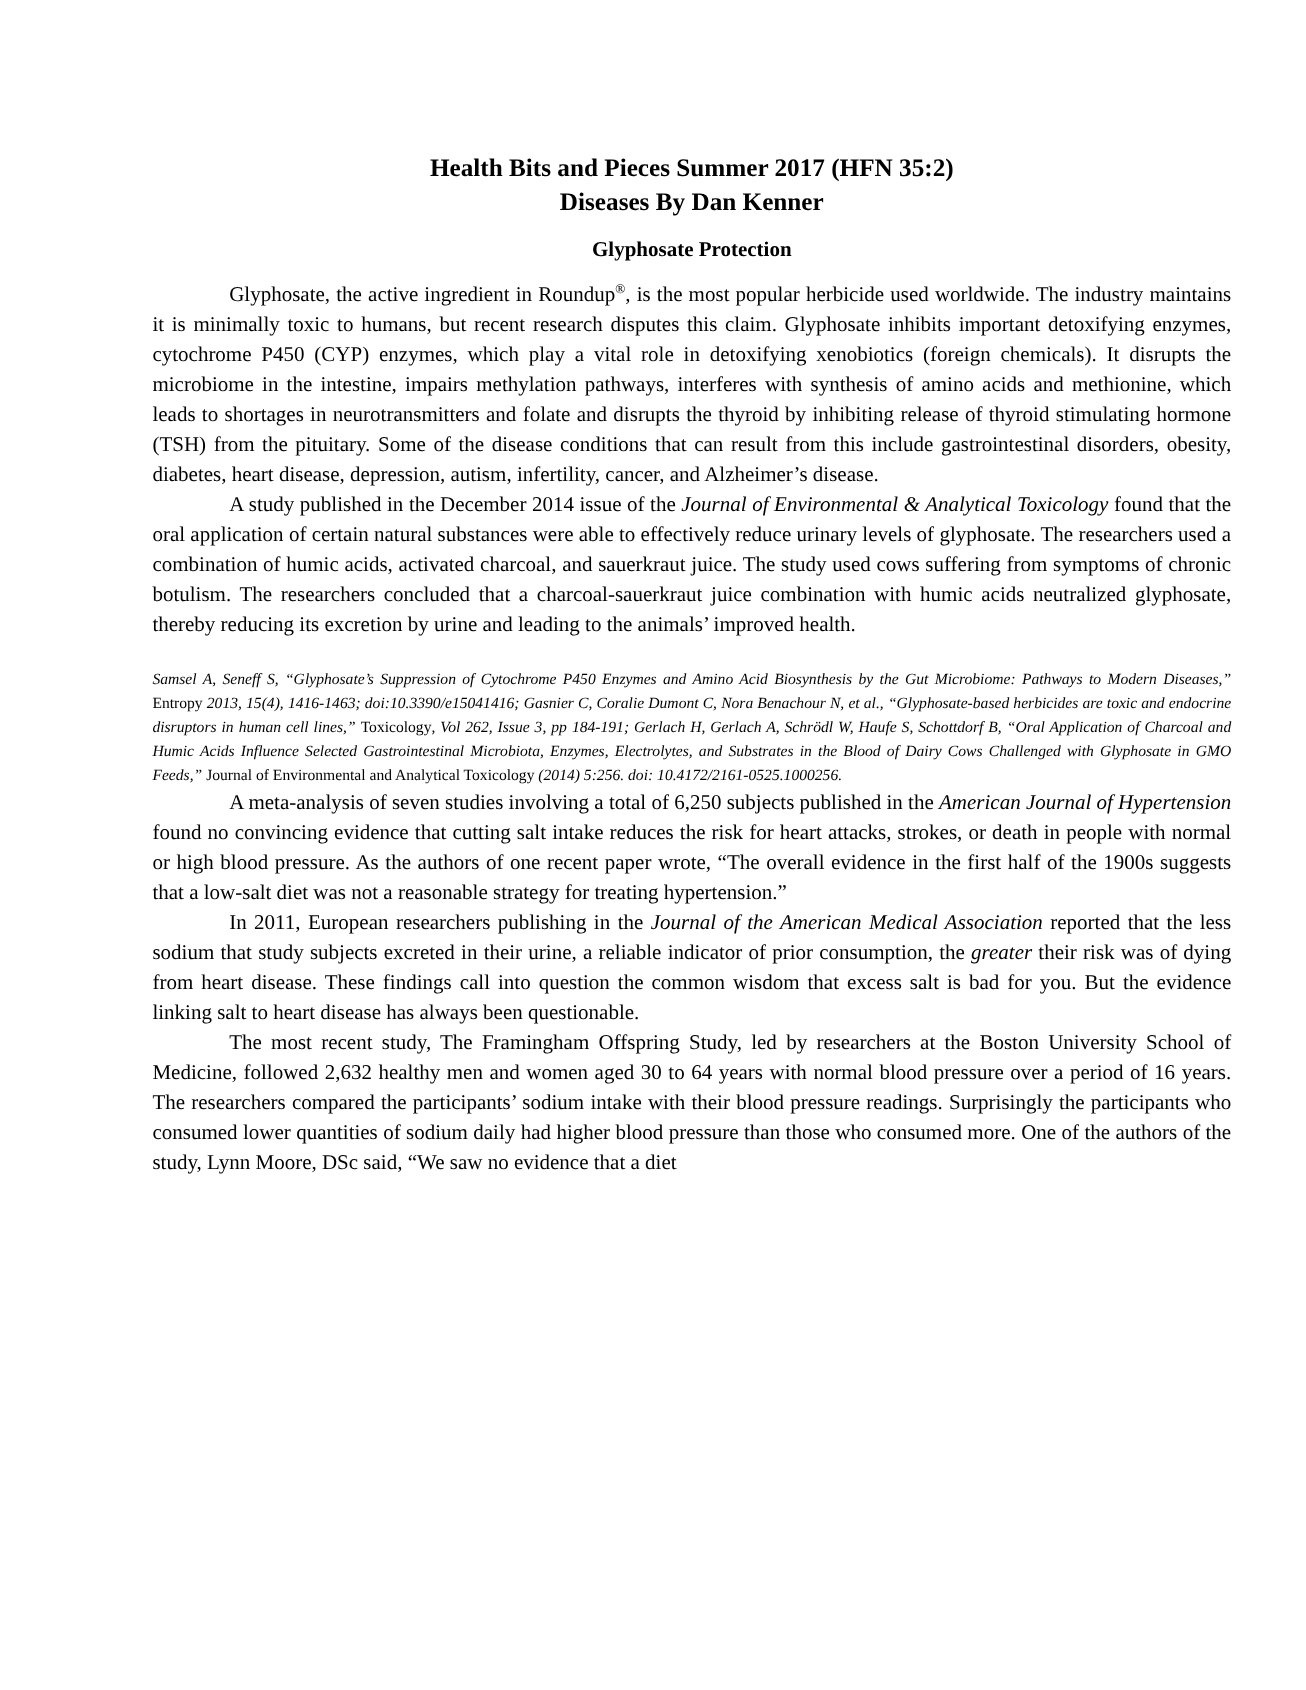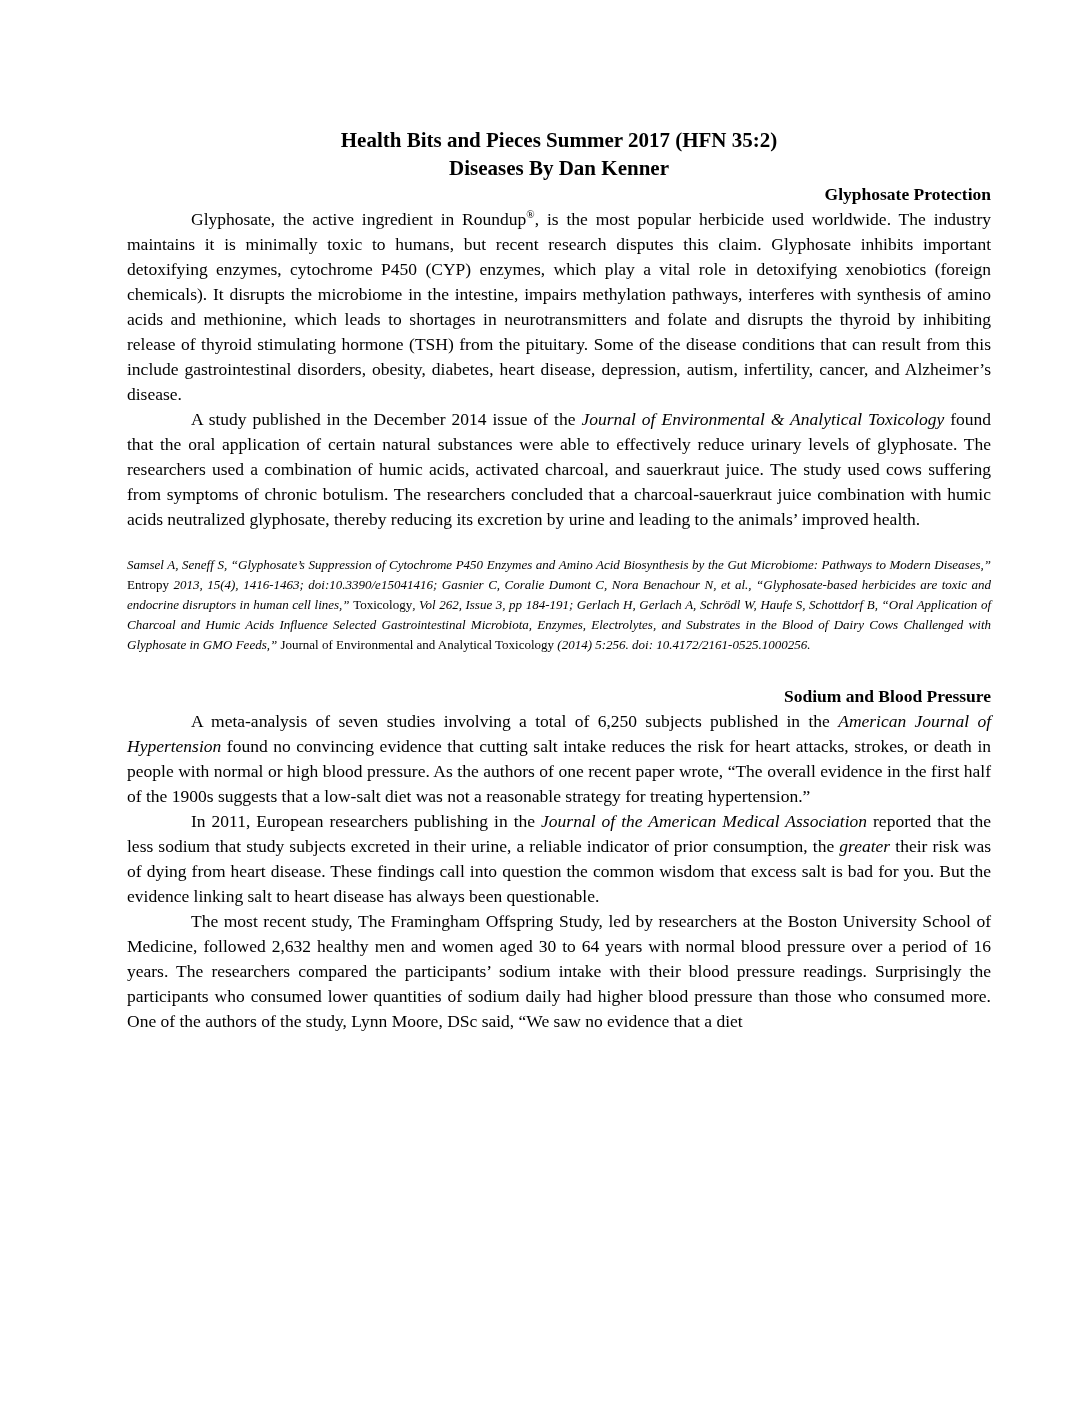--- a/index.html
+++ b/index.html
@@ -6,40 +6,40 @@
     margin: 0;
     padding: 0;
     background: #ffffff;
   }
   .page {
     position: relative;
     width: 1088px;
     height: 1387px;
     box-sizing: border-box;
     margin: 0 auto;
-    padding: 126px 97px 0 127px;
+    padding: 126px 62px 0 127px;
     background: #ffffff;
     color: #000000;
     font-family: "Liberation Serif", "DejaVu Serif", serif;
     overflow: hidden;
     border-radius: 20px;
   }
   .title {
     margin: 0;
     text-align: center;
     font-size: 21px;
     line-height: 28px;
     font-weight: bold;
   }
   .section-heading {
-    margin: 0;
+    margin: 13px;
     font-size: 17.5px;
     line-height: 25px;
     font-weight: bold;
-    text-align: right;
+    text-align: center;
   }
   p.body {
     margin: 0;
     font-size: 17.5px;
     line-height: 25px;
     text-align: justify;
   }
   .indent { text-indent: 64px; }
   .gap    { margin-top: 25px; }
   .citation {
@@ -67,21 +67,20 @@
   <h1 class="title">Diseases By Dan Kenner</h1>
 
   <h2 class="section-heading">Glyphosate Protection</h2>
 
   <p class="body indent"><span>Glyphosate, the active ingredient in Roundup</span><sup class="reg">®</sup><span>, is the most popular herbicide used worldwide. The industry maintains it is minimally toxic to humans, but recent research disputes this claim. Glyphosate inhibits important detoxifying enzymes, cytochrome P450 (CYP) enzymes, which play a vital role in detoxifying xenobiotics (foreign chemicals). It disrupts the microbiome in the intestine, impairs methylation pathways, interferes with synthesis of amino acids and methionine, which leads to shortages in neurotransmitters and folate and disrupts the thyroid by inhibiting release of thyroid stimulating hormone (TSH) from the pituitary. Some of the disease conditions that can result from this include gastrointestinal disorders, obesity, diabetes, heart disease, depression, autism, infertility, cancer, and Alzheimer’s disease.</span></p>
 
   <p class="body indent gap"><span>A study published in the December 2014 issue of the </span><span class="it">Journal of Environmental &amp; Analytical Toxicology</span><span> found that the oral application of certain natural substances were able to effectively reduce urinary levels of glyphosate. The researchers used a combination of humic acids, activated charcoal, and sauerkraut juice. The study used cows suffering from symptoms of chronic botulism. The researchers concluded that a charcoal-sauerkraut juice combination with humic acids neutralized glyphosate, thereby reducing its excretion by urine and leading to the animals’ improved health.</span></p>
 
   <p class="citation"><span>Samsel A, Seneff S, “Glyphosate’s Suppression of Cytochrome P450 Enzymes and Amino Acid Biosynthesis by the Gut Microbiome: Pathways to Modern Diseases,” </span><span class="rm">Entropy</span><span> 2013, 15(4), 1416-1463; doi:10.3390/e15041416; Gasnier C, Coralie Dumont C, Nora Benachour N, et al., “Glyphosate-based herbicides are toxic and endocrine disruptors in human cell lines,” </span><span class="rm">Toxicology</span><span>, Vol 262, Issue 3, pp 184-191; Gerlach H, Gerlach A, Schrödl W, Haufe S, Schottdorf B, “Oral Application of Charcoal and Humic Acids Influence Selected Gastrointestinal Microbiota, Enzymes, Electrolytes, and Substrates in the Blood of Dairy Cows Challenged with Glyphosate in GMO Feeds,” </span><span class="rm">Journal of Environmental and Analytical Toxicology </span><span>(2014)  5:256. doi: 10.4172/2161-0525.1000256.</span></p>
 
-  <h2 class="section-heading heading-gap">Sodium and Blood Pressure</h2>
 
   <p class="body indent"><span>A meta-analysis of seven studies involving a total of 6,250 subjects published in the </span><span class="it">American Journal of Hypertension</span><span> found no convincing evidence that cutting salt intake reduces the risk for heart attacks, strokes, or death in people with normal or high blood pressure. As the authors of one recent paper wrote, “The overall evidence in the first half of the 1900s suggests that a low-salt diet was not a reasonable strategy for treating hypertension.”</span></p>
 
   <p class="body indent gap"><span>In 2011, European researchers publishing in the </span><span class="it">Journal of the American Medical Association</span><span> reported that the less sodium that study subjects excreted in their urine, a reliable indicator of prior consumption, the </span><span class="it">greater</span><span> their risk was of dying from heart disease. These findings call into question the common wisdom that excess salt is bad for you. But the evidence linking salt to heart disease has always been questionable.</span></p>
 
   <p class="body indent gap">The most recent study, The Framingham Offspring Study, led by researchers at the Boston University School of Medicine, followed 2,632 healthy men and women aged 30 to 64 years with normal blood pressure over a period of 16 years. The researchers compared the participants’ sodium intake with their blood pressure readings. Surprisingly the participants who consumed lower quantities of sodium daily had higher blood pressure than those who consumed more. One of the authors of the study, Lynn Moore, DSc said, “We saw no evidence that a diet</p>
 
 </div>
 
 </body></html>

